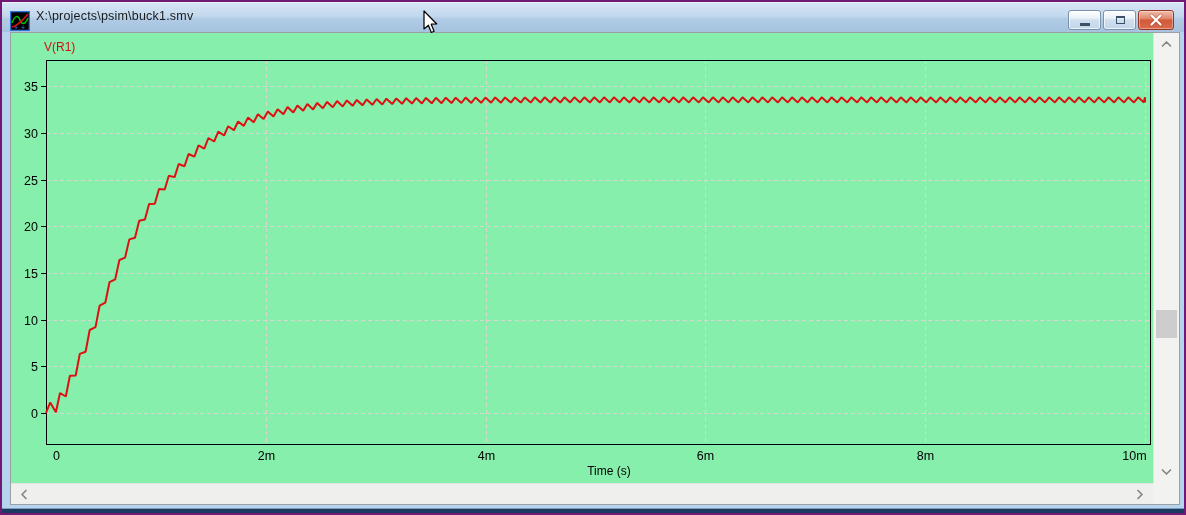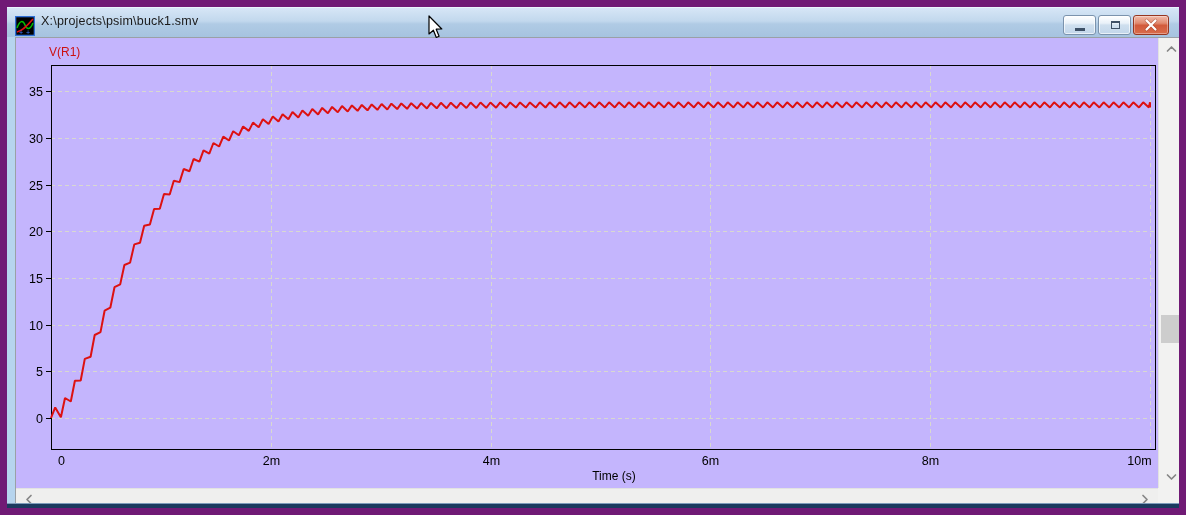--- a/index.html
+++ b/index.html
@@ -1,20 +1,20 @@
 <!DOCTYPE html>
 <html><head>
 <meta charset="utf-8">
 <style>
   html,body{margin:0;padding:0;background:#888;}
   *{box-sizing:border-box;}
   .window{
     position:relative;width:1186px;height:515px;
     background:#b6d4ee;
-    border:7px solid #701a75;
+    border:2px solid #701a75;
     font-family:"Liberation Sans","DejaVu Sans",sans-serif;
     overflow:hidden;
     padding-left:48px;
   }
   .window::after{ 
     content:"";position:absolute;left:0;right:0;bottom:0;height:4px;
     background:#1b3a5f;border-top:1px solid #7e9cba;
   }
   
   .titlebar{
@@ -41,21 +41,21 @@
     box-shadow:inset 0 0 0 1px rgba(255,255,255,.35);
   }
   .glyph-min{position:absolute;left:11px;top:12px;width:10px;height:3px;background:#3e5066;}
   .glyph-max{position:absolute;left:12px;top:5px;width:9px;height:8px;border:1px solid #3e5066;border-top-width:2px;background:transparent;}
   .glyph-close{position:absolute;left:0;top:0;width:100%;height:100%;}
   
   .client{
     position:absolute;left:8px;top:30px;width:1170px;height:473px;
     background:#ffffff;border:1px solid #9aa0a6;
   }
-  .plot-region{position:absolute;left:0;top:0;width:1142px;height:450px;background:#c4b5fd;}
+  .plot-region{position:absolute;left:0;top:0;width:1142px;height:450px;background:#86efac;}
   .legend{position:absolute;left:33px;top:7px;font-size:12px;color:#cc1111;}
   
   .vscroll{
     position:absolute;left:1142px;top:0;width:26px;height:450px;
     background:#f2f2f1;border-left:1px solid #e2e2e2;
   }
   .vscroll .arrow{position:absolute;left:0;width:100%;height:16px;display:flex;align-items:center;justify-content:center;}
   .vscroll .arrow.up{top:3px;}
   .vscroll .arrow.down{bottom:3px;}
   .vthumb{position:absolute;left:2px;top:277px;width:21px;height:28px;background:#cdcdcd;}

